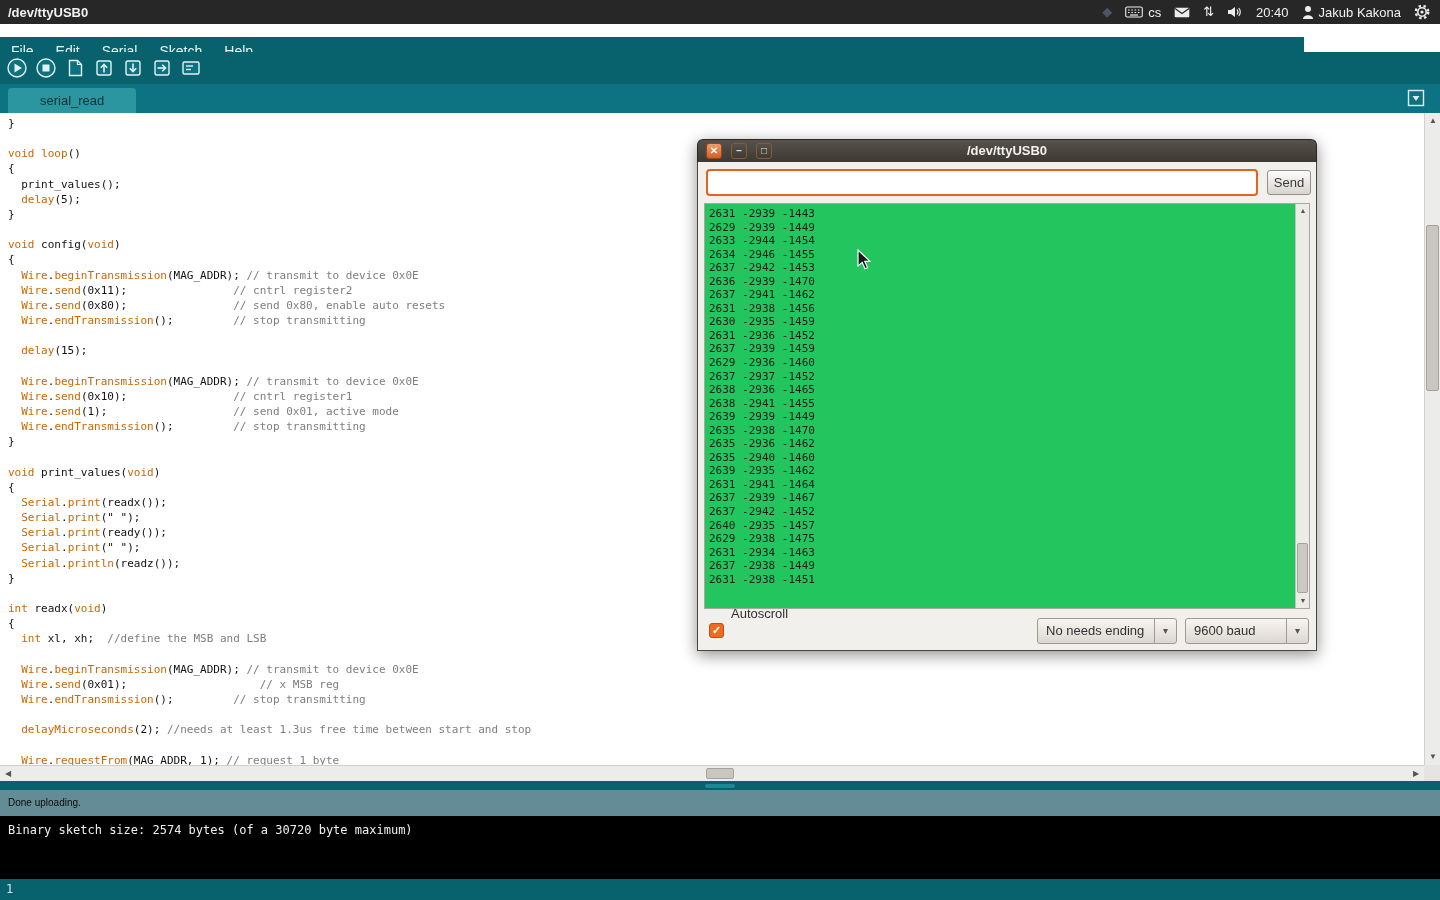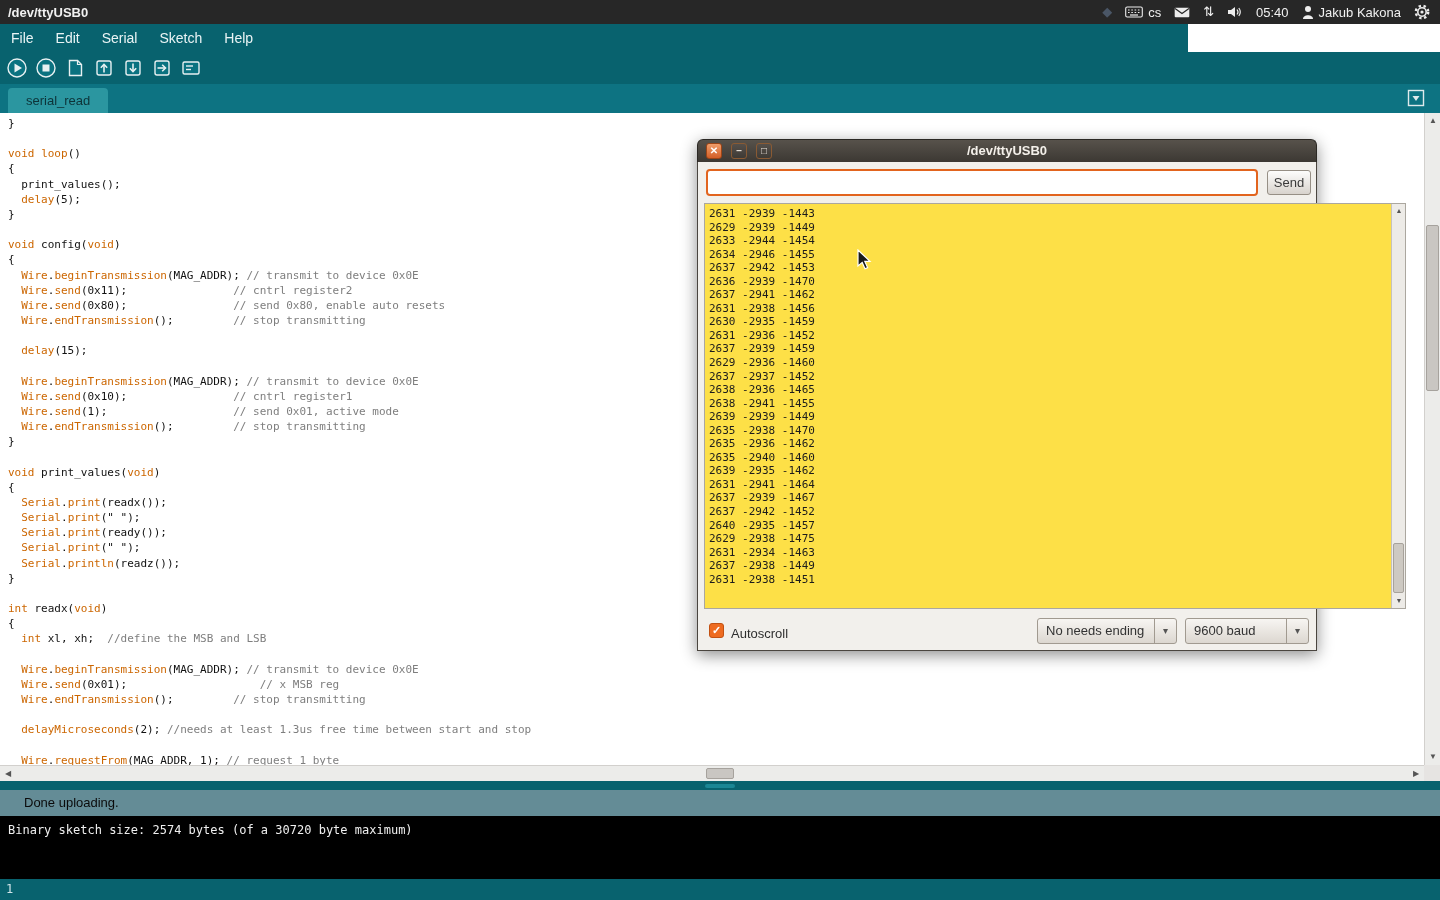--- a/index.html
+++ b/index.html
@@ -7,26 +7,26 @@
   .screen{position:relative;width:1440px;height:900px;overflow:hidden;background:#fff}
 
   
   .top-panel{position:absolute;left:0;top:0;width:1440px;height:24px;background:#272727;color:#f1f1f1;display:flex;align-items:center;font-size:13px}
   .panel-title{font-weight:bold;margin-left:8px}
   .tray{margin-left:auto;display:flex;align-items:center;gap:13px;margin-right:10px}
   .tray-item{display:flex;align-items:center;gap:5px;height:24px}
   .glyph{font-size:13px;line-height:24px}
 
   
-  .menubar{position:absolute;left:0;top:24px;width:1188px;height:28px;background:#08626e;display:flex;align-items:center;color:#eaf4f5;font-size:14px}
+  .menubar{position:absolute;left:0;top:37px;width:1304px;height:28px;background:#08626e;display:flex;align-items:center;color:#eaf4f5;font-size:14px}
   .menu-item{padding:0 11px;height:28px;line-height:28px}
   .toolbar{position:absolute;left:0;top:52px;width:1440px;height:32px;background:#08626e;display:flex;align-items:center;gap:5px;padding-left:5px}
   .tbtn{width:24px;height:24px;display:flex;align-items:center;justify-content:center}
   .tabbar{position:absolute;left:0;top:84px;width:1440px;height:29px;background:#0d7382}
-  .tab{position:absolute;left:8px;bottom:0;height:25px;padding:0 18px;background:#2b96a0;border-radius:4px 4px 0 0;color:#0d3338;font-size:13px;line-height:25px}
+  .tab{position:absolute;left:8px;bottom:0;height:25px;padding:0 32px;background:#2b96a0;border-radius:4px 4px 0 0;color:#0d3338;font-size:13px;line-height:25px}
   .tab-menu{position:absolute;right:14px;top:4px;width:20px;height:20px}
 
   
   .editor{position:absolute;left:0;top:113px;width:1424px;height:652px;background:#fff;overflow:hidden}
   .code{padding:3px 0 0 8px;font-family:"DejaVu Sans Mono",monospace;font-size:11px}
   .code-line{white-space:pre;height:15.16px;line-height:15.16px}
   .tok-p{color:#111}
   .tok-o{color:#cc6600}
   .tok-ob{color:#cc6600;font-weight:normal}
   .tok-c{color:#7e7e7e}
@@ -39,43 +39,43 @@
   .vscroll .thumb{position:absolute;left:1px;top:112px;width:13px;height:166px;background:#c9c6c2;border:1px solid #a6a29d;border-radius:2px}
   .hscroll{position:absolute;left:0;top:765px;width:1424px;height:16px;background:#ececea;border-top:1px solid #d2d0cd}
   .hscroll .left{left:0;top:0}
   .hscroll .right{right:0;top:0}
   .hscroll .thumb{position:absolute;left:706px;top:2px;width:28px;height:11px;background:#c9c6c2;border:1px solid #a6a29d;border-radius:2px}
   .scroll-corner{position:absolute;left:1424px;top:765px;width:16px;height:16px;background:#e6e4e2}
 
   
   .divider{position:absolute;left:0;top:781px;width:1440px;height:9px;background:#08626e}
   .divider .grip{position:absolute;left:705px;top:3px;width:30px;height:4px;background:#1b8694;border-radius:2px}
-  .statusbar{position:absolute;left:0;top:790px;width:1440px;height:26px;background:#648c96;color:#0b0b0b;font-size:13px;line-height:26px;padding-left:24px}
+  .statusbar{position:absolute;left:0;top:790px;width:1440px;height:26px;background:#648c96;color:#0b0b0b;font-size:10px;line-height:26px;padding-left:8px}
   .console{position:absolute;left:0;top:816px;width:1440px;height:63px;background:#000;color:#efefef;font-family:"DejaVu Sans Mono",monospace;font-size:12px;padding:7px 8px;white-space:pre}
   .footer{position:absolute;left:0;top:879px;width:1440px;height:21px;background:#08626e;color:#cfe4e8;font-family:"DejaVu Sans Mono",monospace;font-size:12px;line-height:21px;padding-left:6px}
 
   
   .serial-window{position:absolute;left:697px;top:139px;width:620px;height:512px;z-index:20;box-shadow:0 4px 16px rgba(0,0,0,.45);border-radius:7px 7px 2px 2px}
   .sw-titlebar{position:absolute;left:0;top:0;width:620px;height:23px;background:linear-gradient(#57524b,#3c3833);border:1px solid #2b2824;border-bottom:none;border-radius:6px 6px 0 0;color:#f4f0ea;font-size:13px;font-weight:bold;text-align:center;line-height:22px}
   .sw-buttons{position:absolute;left:8px;top:3px;display:flex;gap:9px}
   .win-btn{width:16px;height:16px;border-radius:3px;font-size:10px;line-height:14px;text-align:center}
   .win-btn.close{background:linear-gradient(#f09d6a,#d35f28);border:1px solid #9c4517;color:#fff;font-weight:bold}
   .win-btn.minimize,.win-btn.maximize{background:linear-gradient(#56504a,#3e3a35);border:1px solid #8a5a33;color:#e8e2da}
   .sw-body{position:absolute;left:0;top:23px;width:620px;height:489px;background:#f2f0ec;border:1px solid #4a453f;border-top:none}
   .sw-input{position:absolute;left:8px;top:7px;width:552px;height:27px;border:2px solid #e2641e;border-radius:4px;background:#fff;font-size:13px;padding:0 6px;outline:none;font-family:"Liberation Sans",sans-serif}
   .sw-send{position:absolute;left:569px;top:8px;width:44px;height:25px;background:linear-gradient(#fdfdfc,#d8d3cd);border:1px solid #968f85;border-radius:3px;font-size:13px;color:#3a3a3a;text-align:center;line-height:23px}
-  .sw-textarea{position:absolute;left:6px;top:41px;width:702px;height:406px;background:#fde047;border:1px solid #aba79f}
+  .sw-textarea{position:absolute;left:6px;top:41px;width:606px;height:406px;background:#22c55e;border:1px solid #aba79f}
   .sw-output{position:absolute;left:4px;top:3px;right:16px;bottom:2px;font-family:"DejaVu Sans Mono",monospace;font-size:11px;color:#1c1c1c;overflow:hidden}
   .mon-line{white-space:pre;height:13.55px;line-height:13.55px}
   .sw-vscroll{position:absolute;right:0;top:0;width:14px;height:100%;background:#edebe7;border-left:1px solid #c6c2bb}
   .sw-vscroll .up{left:0;top:0;width:14px;height:14px;line-height:14px;font-size:7px}
   .sw-vscroll .down{left:0;bottom:0;width:14px;height:14px;line-height:14px;font-size:7px}
   .sw-vscroll .thumb{position:absolute;left:1px;bottom:15px;width:11px;height:50px;background:#cdc9c2;border:1px solid #a7a29b;border-radius:2px}
   .checkbox{position:absolute;left:11px;top:461px;width:15px;height:15px;background:#ee6b20;border:1px solid #c25112;border-radius:3px;color:#fff;font-size:11px;line-height:13px;text-align:center;font-weight:bold}
-  .autoscroll-label{position:absolute;left:33px;top:464px;font-size:13px;color:#2e2e2e}
+  .autoscroll-label{position:absolute;left:33px;top:444px;font-size:13px;color:#2e2e2e}
   .dropdown{position:absolute;top:456px;height:26px;display:flex;background:linear-gradient(#f7f5f2,#dcd7d0);border:1px solid #a19a90;border-radius:3px;font-size:13px;color:#333}
   .dd-label{padding:0 8px;line-height:24px;flex:1;white-space:nowrap;overflow:hidden}
   .dd-arrow{width:22px;border-left:1px solid #a19a90;text-align:center;line-height:24px;color:#555;font-size:10px}
   .dd-line-ending{left:339px;width:140px}
   .dd-baud{left:487px;width:124px}
 
   .cursor{position:absolute;left:857px;top:249px;z-index:50}
 </style>
 </head>
 <body>
@@ -107,21 +107,21 @@
           <span class="glyph">⇅</span>
         </span>
       <span class="tray-item">
         <svg width="16" height="12" viewBox="0 0 16 12">
             <polygon points="1,4 4,4 8,1 8,11 4,8 1,8" fill="#ededed"></polygon>
             <path d="M10,3.5 Q12,6 10,8.5" fill="none" stroke="#ededed" stroke-width="1.2"></path>
             <path d="M11.8,2 Q14.8,6 11.8,10" fill="none" stroke="#ededed" stroke-width="1.2"></path>
           </svg>
       </span>
       <span class="tray-item">
-          <span>05:40</span>
+          <span>20:40</span>
         </span>
       <span class="tray-item">
         <svg width="12" height="14" viewBox="0 0 12 14">
             <circle cx="6" cy="4" r="3" fill="#ededed"></circle>
             <path d="M1,14 C1,9 11,9 11,14 Z" fill="#ededed"></path>
           </svg>
         <span>Jakub Kakona</span>
       </span>
       <span class="tray-item">
         <svg width="16" height="16" viewBox="0 0 16 16">

